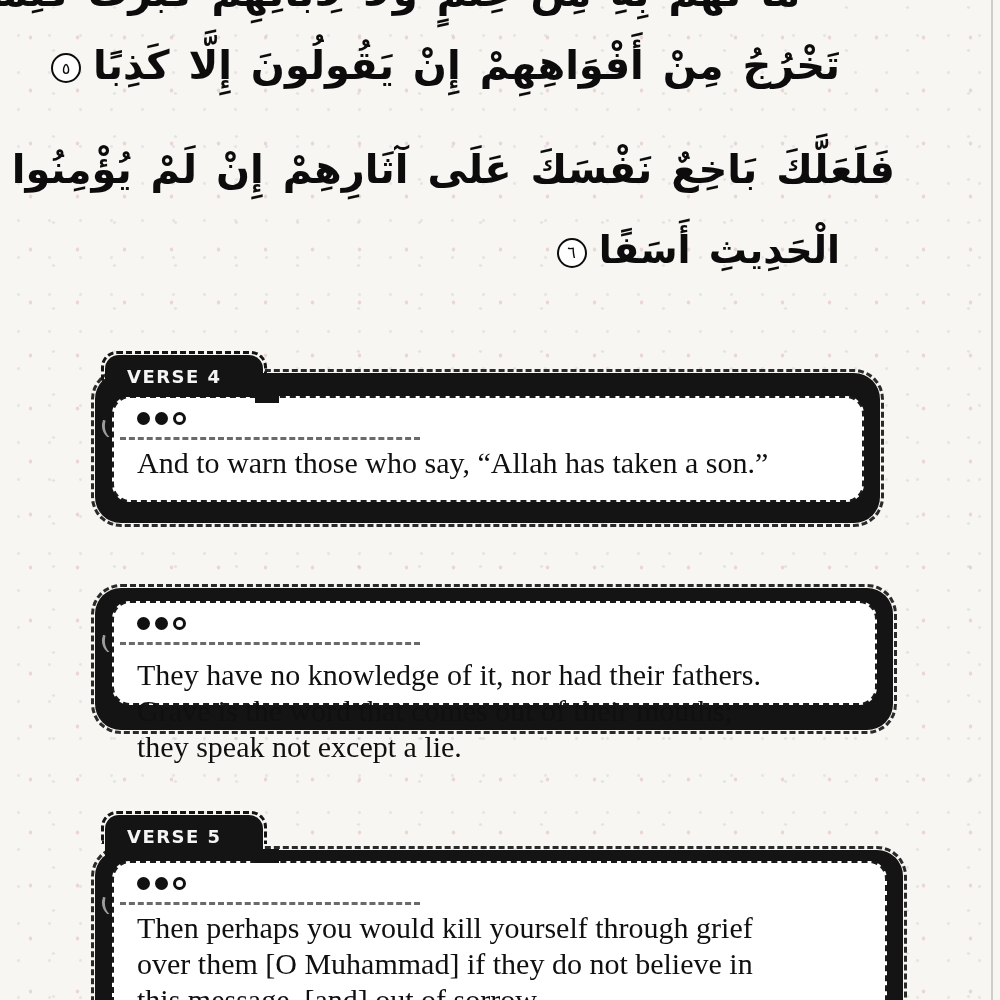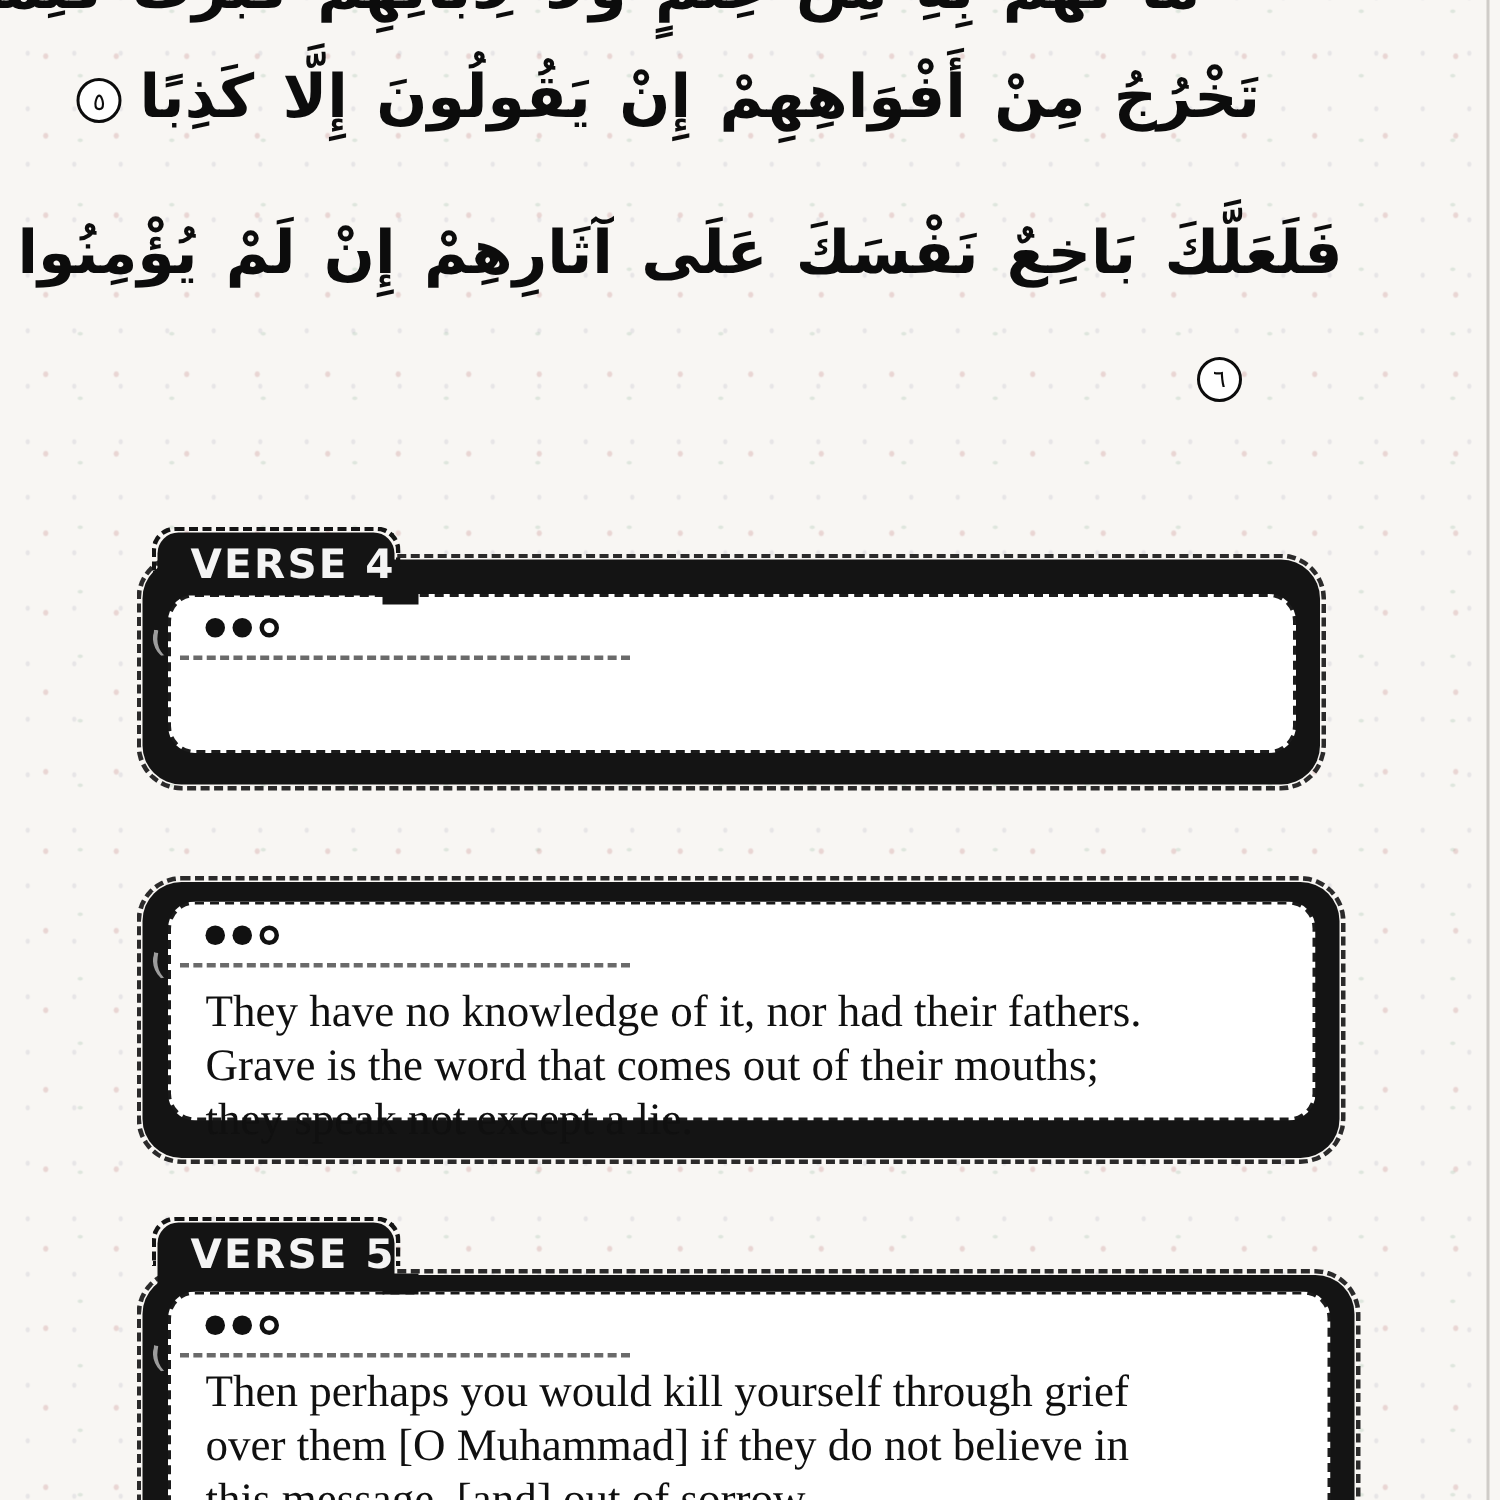--- a/index.html
+++ b/index.html
@@ -43,27 +43,27 @@
     position:absolute;top:0;left:10px;width:158px;height:42px;z-index:3;
     background:#141414;border-radius:14px 14px 0 0;
     display:flex;align-items:center;padding-left:22px;box-sizing:border-box;
   }
   .tab::before{
     content:"";position:absolute;left:-4px;right:-4px;top:-4px;height:30px;
     border:3px dashed #141414;border-bottom:none;border-radius:16px 16px 0 0;
   }
   .tab-label{
     color:#f4f4f4;font-family:"DejaVu Sans",sans-serif;font-weight:bold;
-    font-size:27px;letter-spacing:1.5px;white-space:nowrap;
+    font-size:18px;letter-spacing:1.5px;white-space:nowrap;
   }
   .tab-notch{position:absolute;right:-16px;bottom:-6px;width:24px;height:14px;background:#141414;}
 
   .cbody{position:absolute;left:0;right:0;background:#141414;border-radius:26px;z-index:2;}
   .c1 .cbody{top:18px;height:150px;}
-  .c2 .cbody{top:34px;height:184px;text-decoration:underline;}
+  .c2 .cbody{top:34px;height:142px;text-decoration:underline;}
   .c3 .cbody{top:35px;height:190px;}
   .cbody::after{
     content:"";position:absolute;inset:-4px;border:3px dashed rgba(20,20,20,.9);
     border-radius:30px;pointer-events:none;
   }
 
   .inner{
     position:absolute;background:#ffffff;border:2px dashed #1b1b1b;border-radius:18px;
   }
   .c1 .inner{left:17px;right:16px;top:23px;bottom:21px;}
@@ -104,39 +104,40 @@
     </div>
     <div class="ar-line ar2">
       <span>تَخْرُجُ مِنْ أَفْوَاهِهِمْ إِنْ يَقُولُونَ إِلَّا كَذِبًا</span><span class="ayah">
           <span>٥</span>
         </span>
     </div>
     <div class="ar-line ar3">
       <span>فَلَعَلَّكَ بَاخِعٌ نَفْسَكَ عَلَى آثَارِهِمْ إِنْ لَمْ يُؤْمِنُوا بِهَذَا</span>
     </div>
     <div class="ar-line ar4">
-      <span class="ayah">
+      <span>الْحَدِيثِ أَسَفًا</span><span class="ayah">
           <span>٦</span>
         </span>
     </div>
   </div>
 
   <section class="card c1">
     <div class="tab">
       <span class="tab-label">VERSE 4</span>
       <span class="tab-notch"></span>
     </div>
     <div class="cbody">
       <div class="inner">
         <div class="dots">
           <span class="dot f"></span>
           <span class="dot f"></span>
           <span class="dot e"></span>
         </div>
         <div class="sep"></div>
+        <p class="trans">And to warn those who say, “Allah has taken a son.”</p>
       </div>
       <div class="curl"></div>
     </div>
   </section>
 
   <section class="card c2">
     <div class="cbody">
       <div class="inner">
         <div class="dots">
           <span class="dot f"></span>

